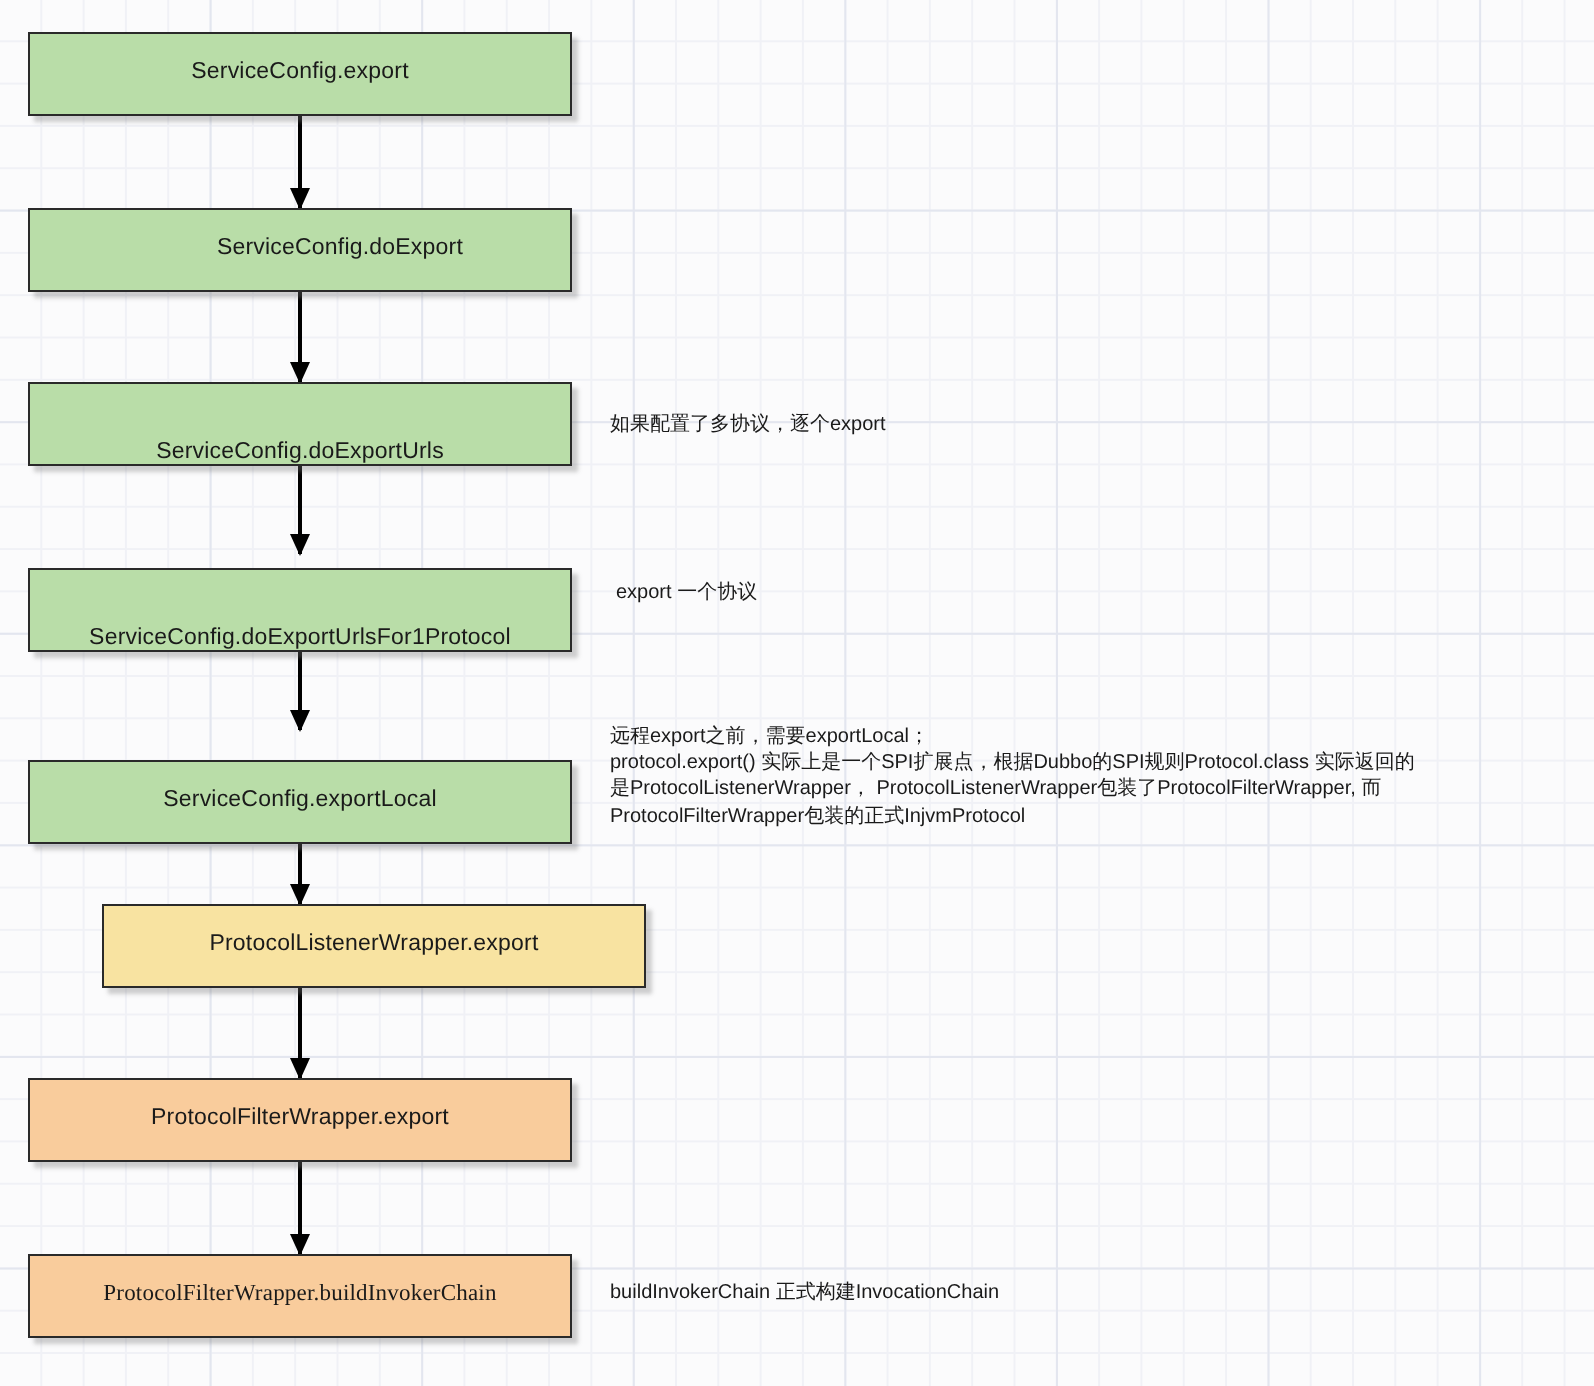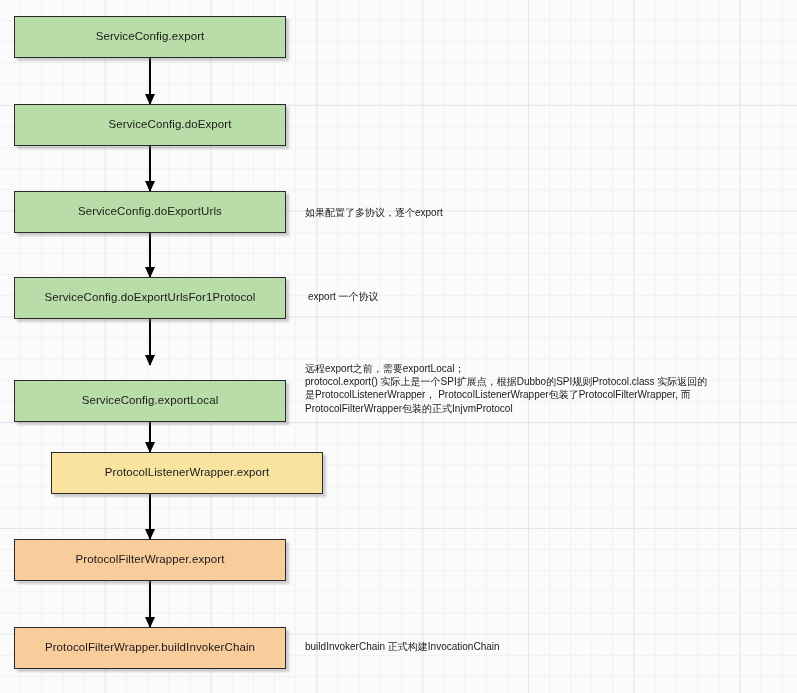--- a/index.html
+++ b/index.html
@@ -108,36 +108,36 @@
       <div class="arrow" style="top: 494px; height: 45px;"></div>
       <div class="arrow" style="top: 581px; height: 46px;"></div>
     </div>
   <div id="node-layer">
       <div class="node green" style="top: 16px;">
         <span class="node-label">ServiceConfig.export</span>
       </div>
       <div class="node green" style="top: 104px; padding-left: 40px;">
         <span class="node-label">ServiceConfig.doExport</span>
       </div>
-      <div class="node green" style="top: 191px;">
+      <div class="node green" style="top: 191px; align-items: flex-end;">
         <span class="node-label">ServiceConfig.doExportUrls</span>
       </div>
-      <div class="node green" style="top: 277px;">
+      <div class="node green" style="top: 284px; align-items: flex-end;">
         <span class="node-label">ServiceConfig.doExportUrlsFor1Protocol</span>
       </div>
       <div class="node green" style="top: 365px; margin-top: 15px;">
         <span class="node-label">ServiceConfig.exportLocal</span>
       </div>
       <div class="node yellow" style="top: 452px;">
         <span class="node-label">ProtocolListenerWrapper.export</span>
       </div>
       <div class="node orange" style="top: 539px;">
         <span class="node-label">ProtocolFilterWrapper.export</span>
       </div>
-      <div class="node orange" style="top: 627px;">
+      <div class="node orange" style="top: 627px; font-family: Liberation Serif, serif;">
         <span class="node-label">ProtocolFilterWrapper.buildInvokerChain</span>
       </div>
     </div>
   <div id="annotation-layer">
       <div class="annotation" style="left: 305px; top: 208px;">
         <span class="ann-line">如果配置了多协议，逐个export</span>
       </div>
       <div class="annotation" style="left: 308px; top: 292px;">
         <span class="ann-line">export 一个协议</span>
       </div>

